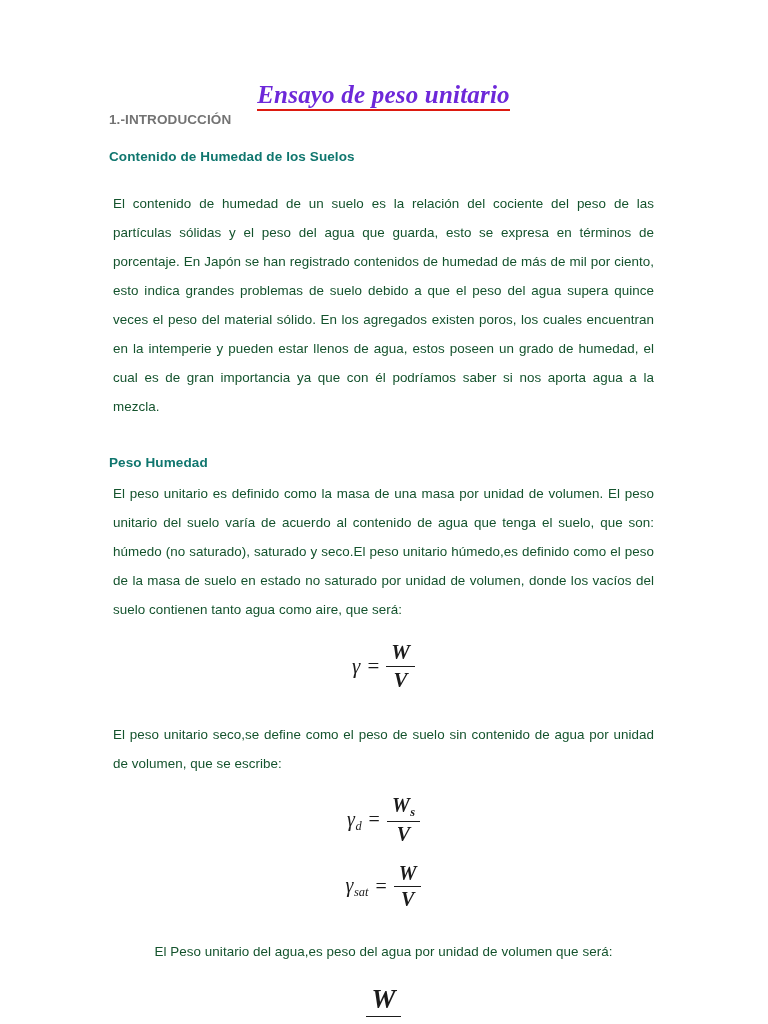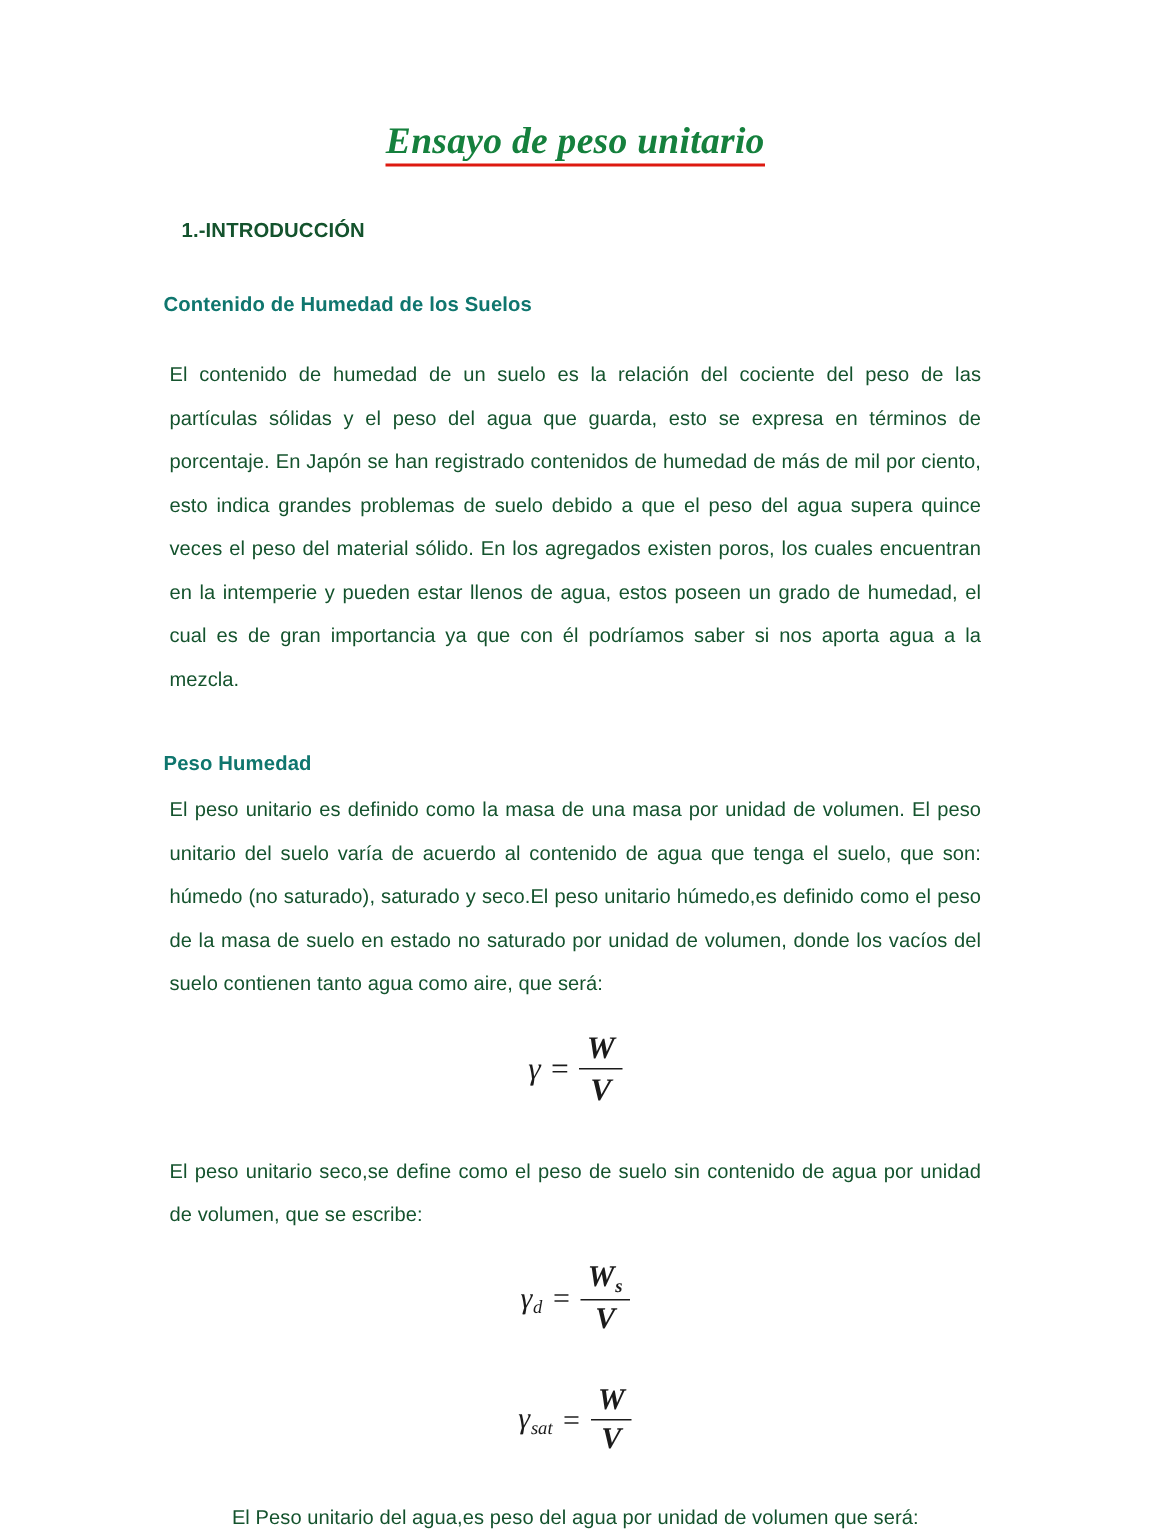--- a/index.html
+++ b/index.html
@@ -37,36 +37,35 @@
   
   .doc-title {
     margin: 0;
     padding-top: 80px;
     text-align: center;
     font-family: "Liberation Serif", serif;
     font-weight: bold;
     font-style: italic;
     font-size: 25px;
     line-height: 30px;
-    color: #15803d;
+    color: #6d28d9;
     letter-spacing: 0.2px;
   }
   .doc-title .u {
     border-bottom: 2px solid #dd1a10;
     padding-bottom: 1px;
   }
 
   
   .h-section {
-    margin: 12px;
-    padding-top: 22px;
+    margin: 0;
     font-size: 13.5px;
     font-weight: bold;
     line-height: 20px;
-    color: #14532d;
+    color: #737373;
     letter-spacing: 0.1px;
   }
   .h-sub {
     margin: 0;
     padding-top: 17px;
     font-size: 13.5px;
     font-weight: bold;
     line-height: 20px;
     color: #0f766e;
     letter-spacing: 0.1px;
@@ -138,21 +137,21 @@
     border-bottom: 1.3px solid #1b1b1b;
     font-weight: bold;
   }
   .frac .den {
     display: block;
     padding: 1px 5px 0 5px;
     font-weight: bold;
   }
   .eq-1 { font-size: 21px; }
   .eq-2 { font-size: 20px; }
-  .eq-3 { font-size: 20px; margin-top: 15px; }
+  .eq-3 { font-size: 20px; }
   .eq-4 { font-size: 27px; }
 
   .eq-1 .gam, .eq-2 .gam, .eq-3 .gam, .eq-4 .gam { font-weight: normal; }
 </style>
 </head>
 <body>
 
 <div class="page">
   <div class="content">
 

